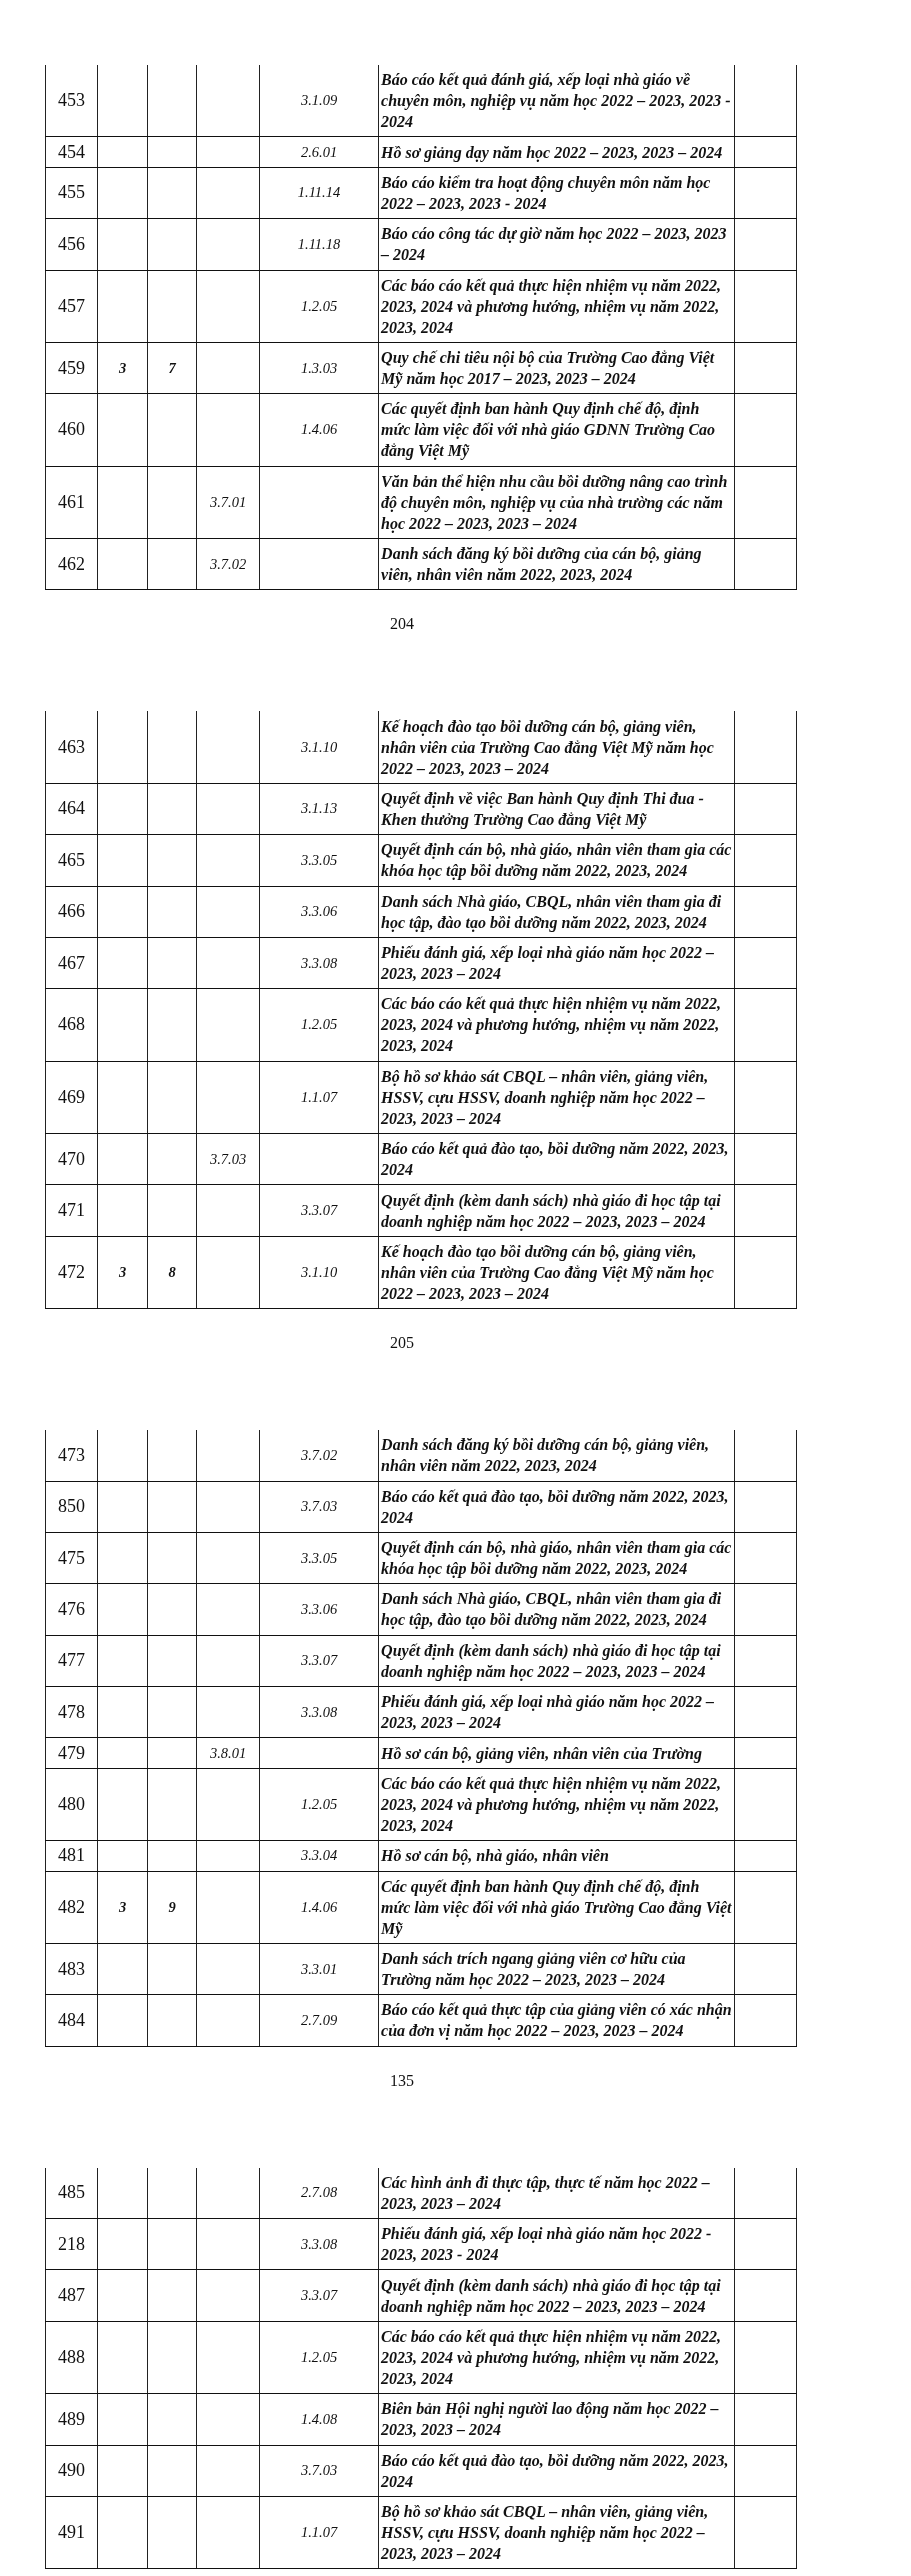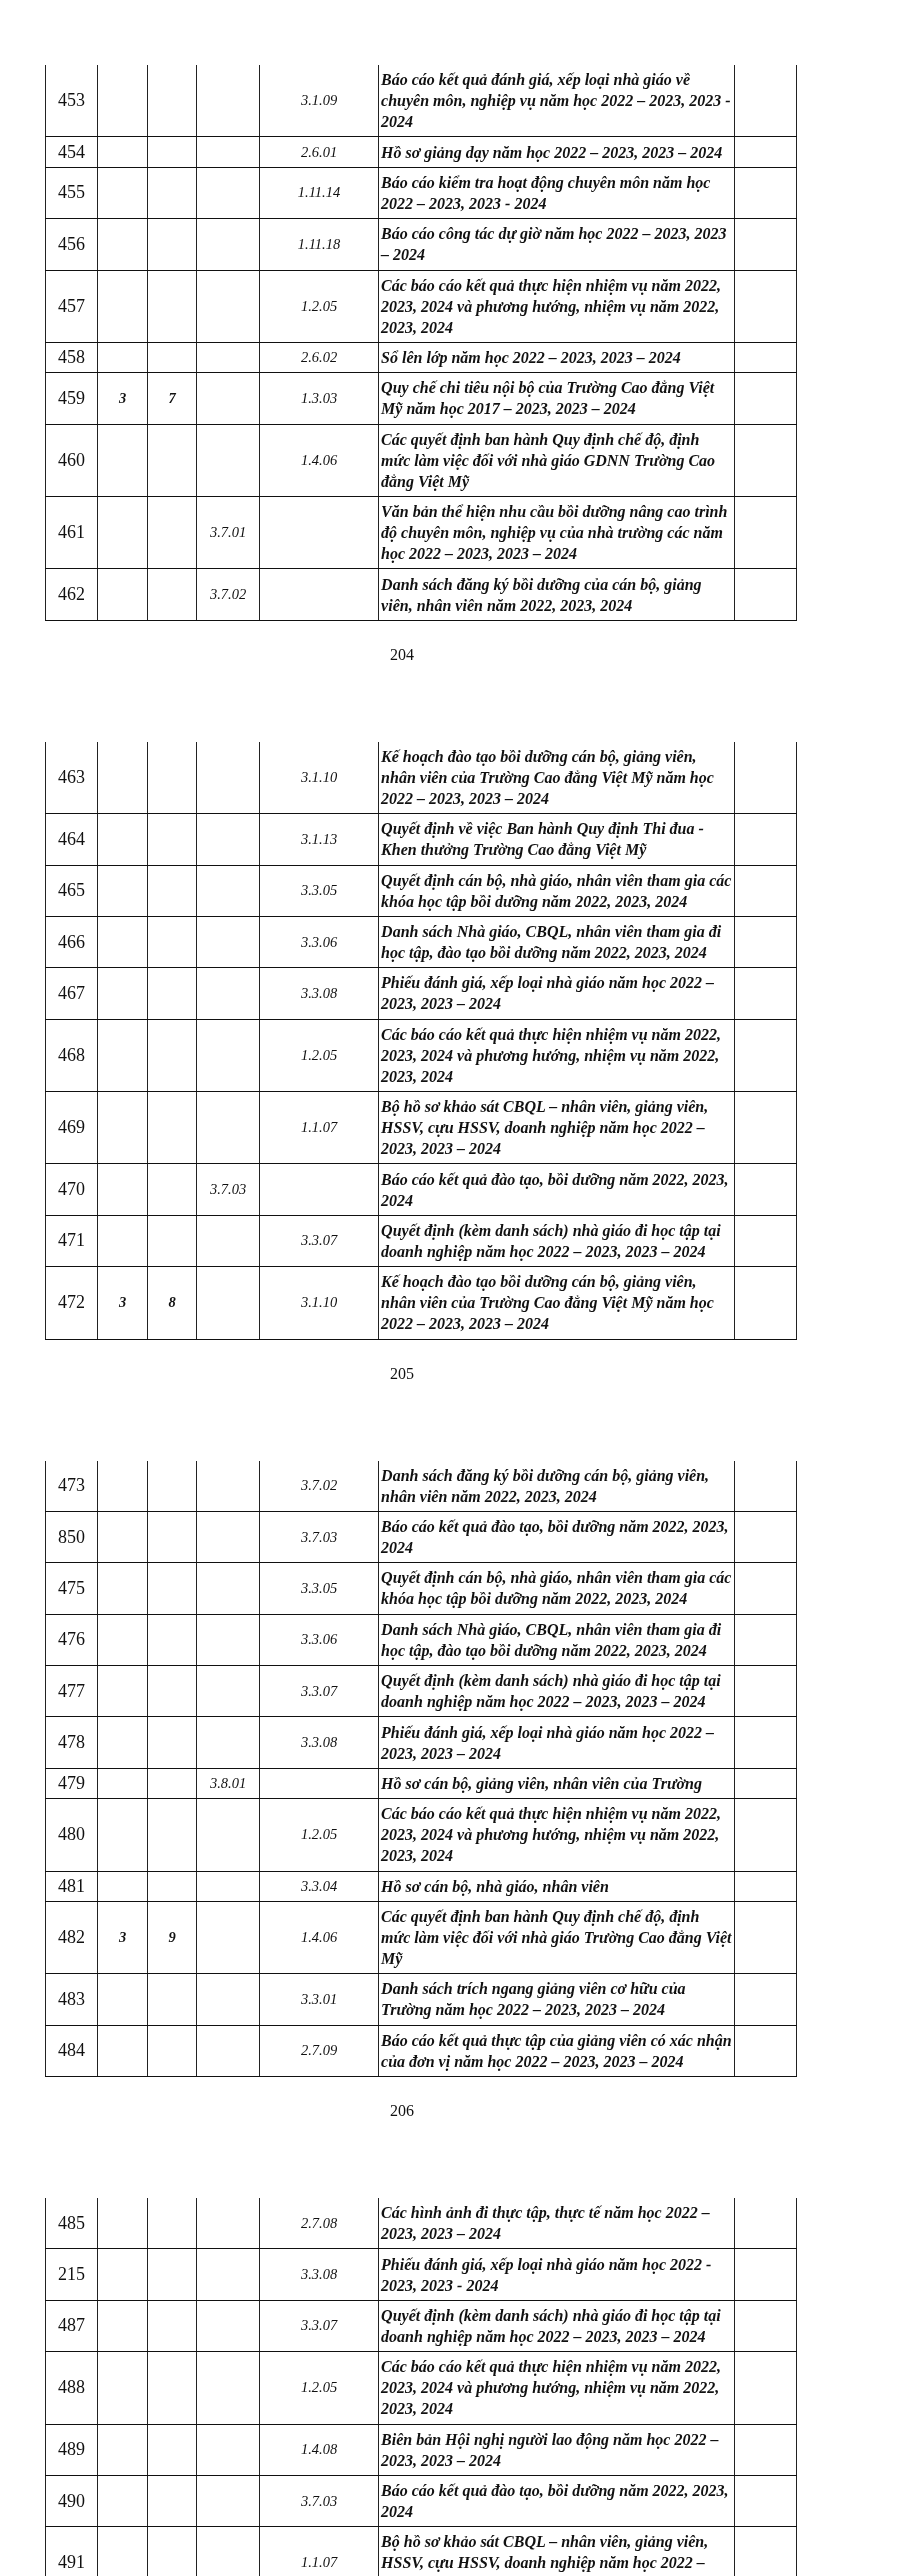--- a/index.html
+++ b/index.html
@@ -101,29 +101,20 @@
           <tr>
             <td class="c-no">457</td>
             <td class="c-crit"></td>
             <td class="c-ind"></td>
             <td class="c-code1"></td>
             <td class="c-code2">1.2.05</td>
             <td class="c-desc">Các báo cáo kết quả thực hiện nhiệm vụ năm 2022, 2023, 2024 và phương hướng, nhiệm vụ năm 2022, 2023, 2024</td>
             <td class="c-note"></td>
           </tr>
           <tr>
-            <td class="c-no">458</td>
-            <td class="c-crit"></td>
-            <td class="c-ind"></td>
-            <td class="c-code1"></td>
-            <td class="c-code2">2.6.02</td>
-            <td class="c-desc">Sổ lên lớp năm học 2022 – 2023, 2023 – 2024</td>
-            <td class="c-note"></td>
-          </tr>
-          <tr>
             <td class="c-no">459</td>
             <td class="c-crit">3</td>
             <td class="c-ind">7</td>
             <td class="c-code1"></td>
             <td class="c-code2">1.3.03</td>
             <td class="c-desc">Quy chế chi tiêu nội bộ của Trường Cao đẳng Việt Mỹ năm học 2017 – 2023, 2023 – 2024</td>
             <td class="c-note"></td>
           </tr>
           <tr>
             <td class="c-no">460</td>
@@ -384,21 +375,21 @@
             <td class="c-crit"></td>
             <td class="c-ind"></td>
             <td class="c-code1"></td>
             <td class="c-code2">2.7.09</td>
             <td class="c-desc">Báo cáo kết quả thực tập của giảng viên có xác nhận của đơn vị năm học 2022 – 2023, 2023 – 2024</td>
             <td class="c-note"></td>
           </tr>
         </tbody>
     </table>
     <div class="page-number">
-      <span>206</span>
+      <span>135</span>
     </div>
   </section>
 
   <section class="doc-page">
     <table class="evidence">
       <colgroup>
         <col style="width:52px">
           <col style="width:50px">
           <col style="width:49px">
         <col style="width:63px">
@@ -410,21 +401,21 @@
           <tr>
             <td class="c-no">485</td>
             <td class="c-crit"></td>
             <td class="c-ind"></td>
             <td class="c-code1"></td>
             <td class="c-code2">2.7.08</td>
             <td class="c-desc">Các hình ảnh đi thực tập, thực tế năm học 2022 – 2023, 2023 – 2024</td>
             <td class="c-note"></td>
           </tr>
           <tr>
-            <td class="c-no">215</td>
+            <td class="c-no">218</td>
             <td class="c-crit"></td>
             <td class="c-ind"></td>
             <td class="c-code1"></td>
             <td class="c-code2">3.3.08</td>
             <td class="c-desc">Phiếu đánh giá, xếp loại nhà giáo năm học 2022 - 2023, 2023 - 2024</td>
             <td class="c-note"></td>
           </tr>
           <tr>
             <td class="c-no">487</td>
             <td class="c-crit"></td>

